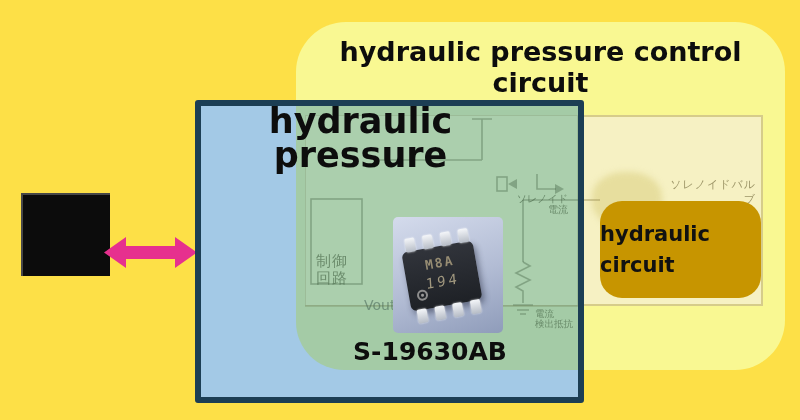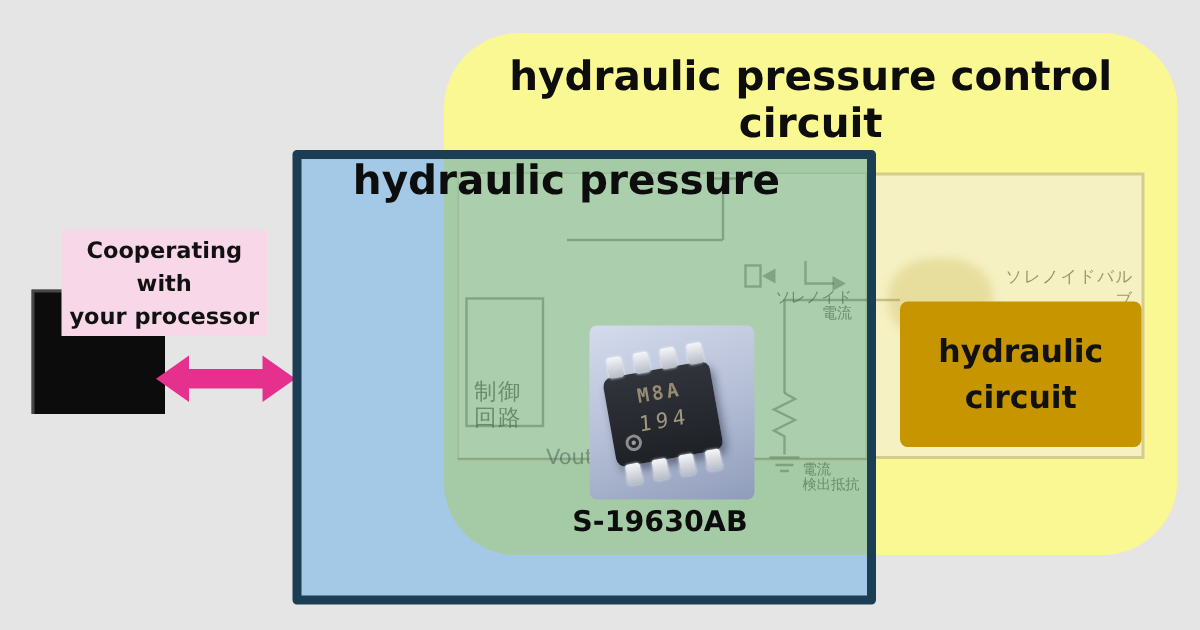--- a/index.html
+++ b/index.html
@@ -1,18 +1,18 @@
 <!DOCTYPE html>
 <html><head>
 <meta charset="utf-8">
 <style>
   html,body{margin:0;padding:0;background:#fff;}
   #stage{
     position:relative;width:800px;height:420px;overflow:hidden;
-    background:#e5e5e5;
+    background:#fde047;
     font-family:"DejaVu Sans","Liberation Sans",sans-serif;
     color:#0d0d0d;
   }
   .abs{position:absolute;}
 
   
   .outer-box{
     left:296px;top:22px;width:489px;height:348px;
     background:#f9f892;border-radius:50px;z-index:1;
   }
@@ -30,44 +30,44 @@
     left:592px;top:172px;width:70px;height:55px;border-radius:45%;
     background:rgba(228,218,152,0.85);filter:blur(3px);z-index:3;
   }
   .lbl-solenoid-valve{
     left:660px;top:131px;width:96px;text-align:right;
     font-size:11px;letter-spacing:1px;color:rgba(125,118,72,0.75);z-index:3;margin-top:46px;
   }
 
   
   .valve-box{
-    left:600px;top:201px;width:161px;height:97px;border-radius:5px;
+    left:600px;top:201px;width:161px;height:97px;border-radius:22px;
     background:#c79500;z-index:4;
-    display:flex;flex-direction:column;justify-content:center;align-items:center;
+    display:flex;flex-direction:column;justify-content:center;
   }
   .valve-box span{font-size:21px;line-height:31px;font-weight:bold;color:#111;}
 
   
   .kit-box{
     left:195px;top:100px;width:389px;height:303px;
     background:#a3c9e6;border:6px solid #1c3e54;border-radius:3px;
     box-sizing:border-box;z-index:5;
   }
   .kit-overlap{
     left:296px;top:106px;width:282px;height:264px;
     background:#a4cba6;border-bottom-left-radius:48px;z-index:6;
   }
   .panel-tint{
     left:305px;top:115px;width:273px;height:191px;
     background:rgba(255,255,255,0.08);
     border:1px solid rgba(110,130,90,0.25);box-sizing:border-box;z-index:6;
   }
   .kit-title{
-    left:201px;top:104px;width:319px;text-align:right;
-    font-size:27px;line-height:34px;font-weight:bold;z-index:8;
+    left:201px;top:104px;width:319px;text-align:center;
+    font-size:35px;line-height:34px;font-weight:bold;z-index:8;
   }
 
   
   #schematic{left:0;top:0;z-index:7;pointer-events:none;}
   .sch-label{
     color:rgba(70,100,70,0.62);z-index:7;line-height:1.1;margin-top:44px;
   }
   .lbl-solenoid-current{left:512px;top:149px;width:56px;text-align:right;font-size:10px;}
   .lbl-control-circuit{left:316px;top:209px;width:40px;font-size:15px;letter-spacing:1px;}
   .lbl-vout{left:364px;top:254px;font-size:14px;color:rgba(70,100,85,0.55);}
@@ -105,22 +105,22 @@
   .chip-dimple{
     position:absolute;left:8px;bottom:9px;width:11px;height:11px;border-radius:50%;
     border:2px solid #8d8d8d;box-sizing:border-box;
   }
   .chip-dimple::after{
     content:"";position:absolute;left:2px;top:2px;width:3px;height:3px;
     border-radius:50%;background:#9a9a9a;
   }
 
   .part-number{
-    left:330px;top:337px;width:220px;text-align:center;
-    font-size:19px;font-weight:bold;z-index:9;
+    left:320px;top:337px;width:220px;text-align:center;
+    font-size:25px;font-weight:bold;z-index:9;
   }
 
   
   .sensor-badge{
     left:218px;top:332px;width:124px;height:42px;border-radius:10px;
     background:#8cc83f;z-index:9;
     display:flex;align-items:center;justify-content:center;
     font-size:23px;font-weight:bold;color:#111;
   }
 
@@ -208,22 +208,17 @@
       <div class="chip-mark1">M8A</div>
       <div class="chip-mark2">194</div>
       <div class="chip-dimple"></div>
     </div>
   </div>
 
   <div class="abs part-number">S-19630AB</div>
 
 
   <div class="abs processor-box"></div>
-  <div class="abs processor-callout">
-    <span>Cooperating</span>
-    <span>with</span>
-    <span>your processor</span>
-  </div>
   <svg id="arrow-svg" class="abs" width="93" height="35" viewBox="0 0 93 35">
     <polygon points="0,17.5 22,2 22,11 71,11 71,2 93,17.5 71,33 71,24 22,24 22,33" fill="#e6308e"></polygon>
   </svg>
 
 </div>
 
 </body></html>

